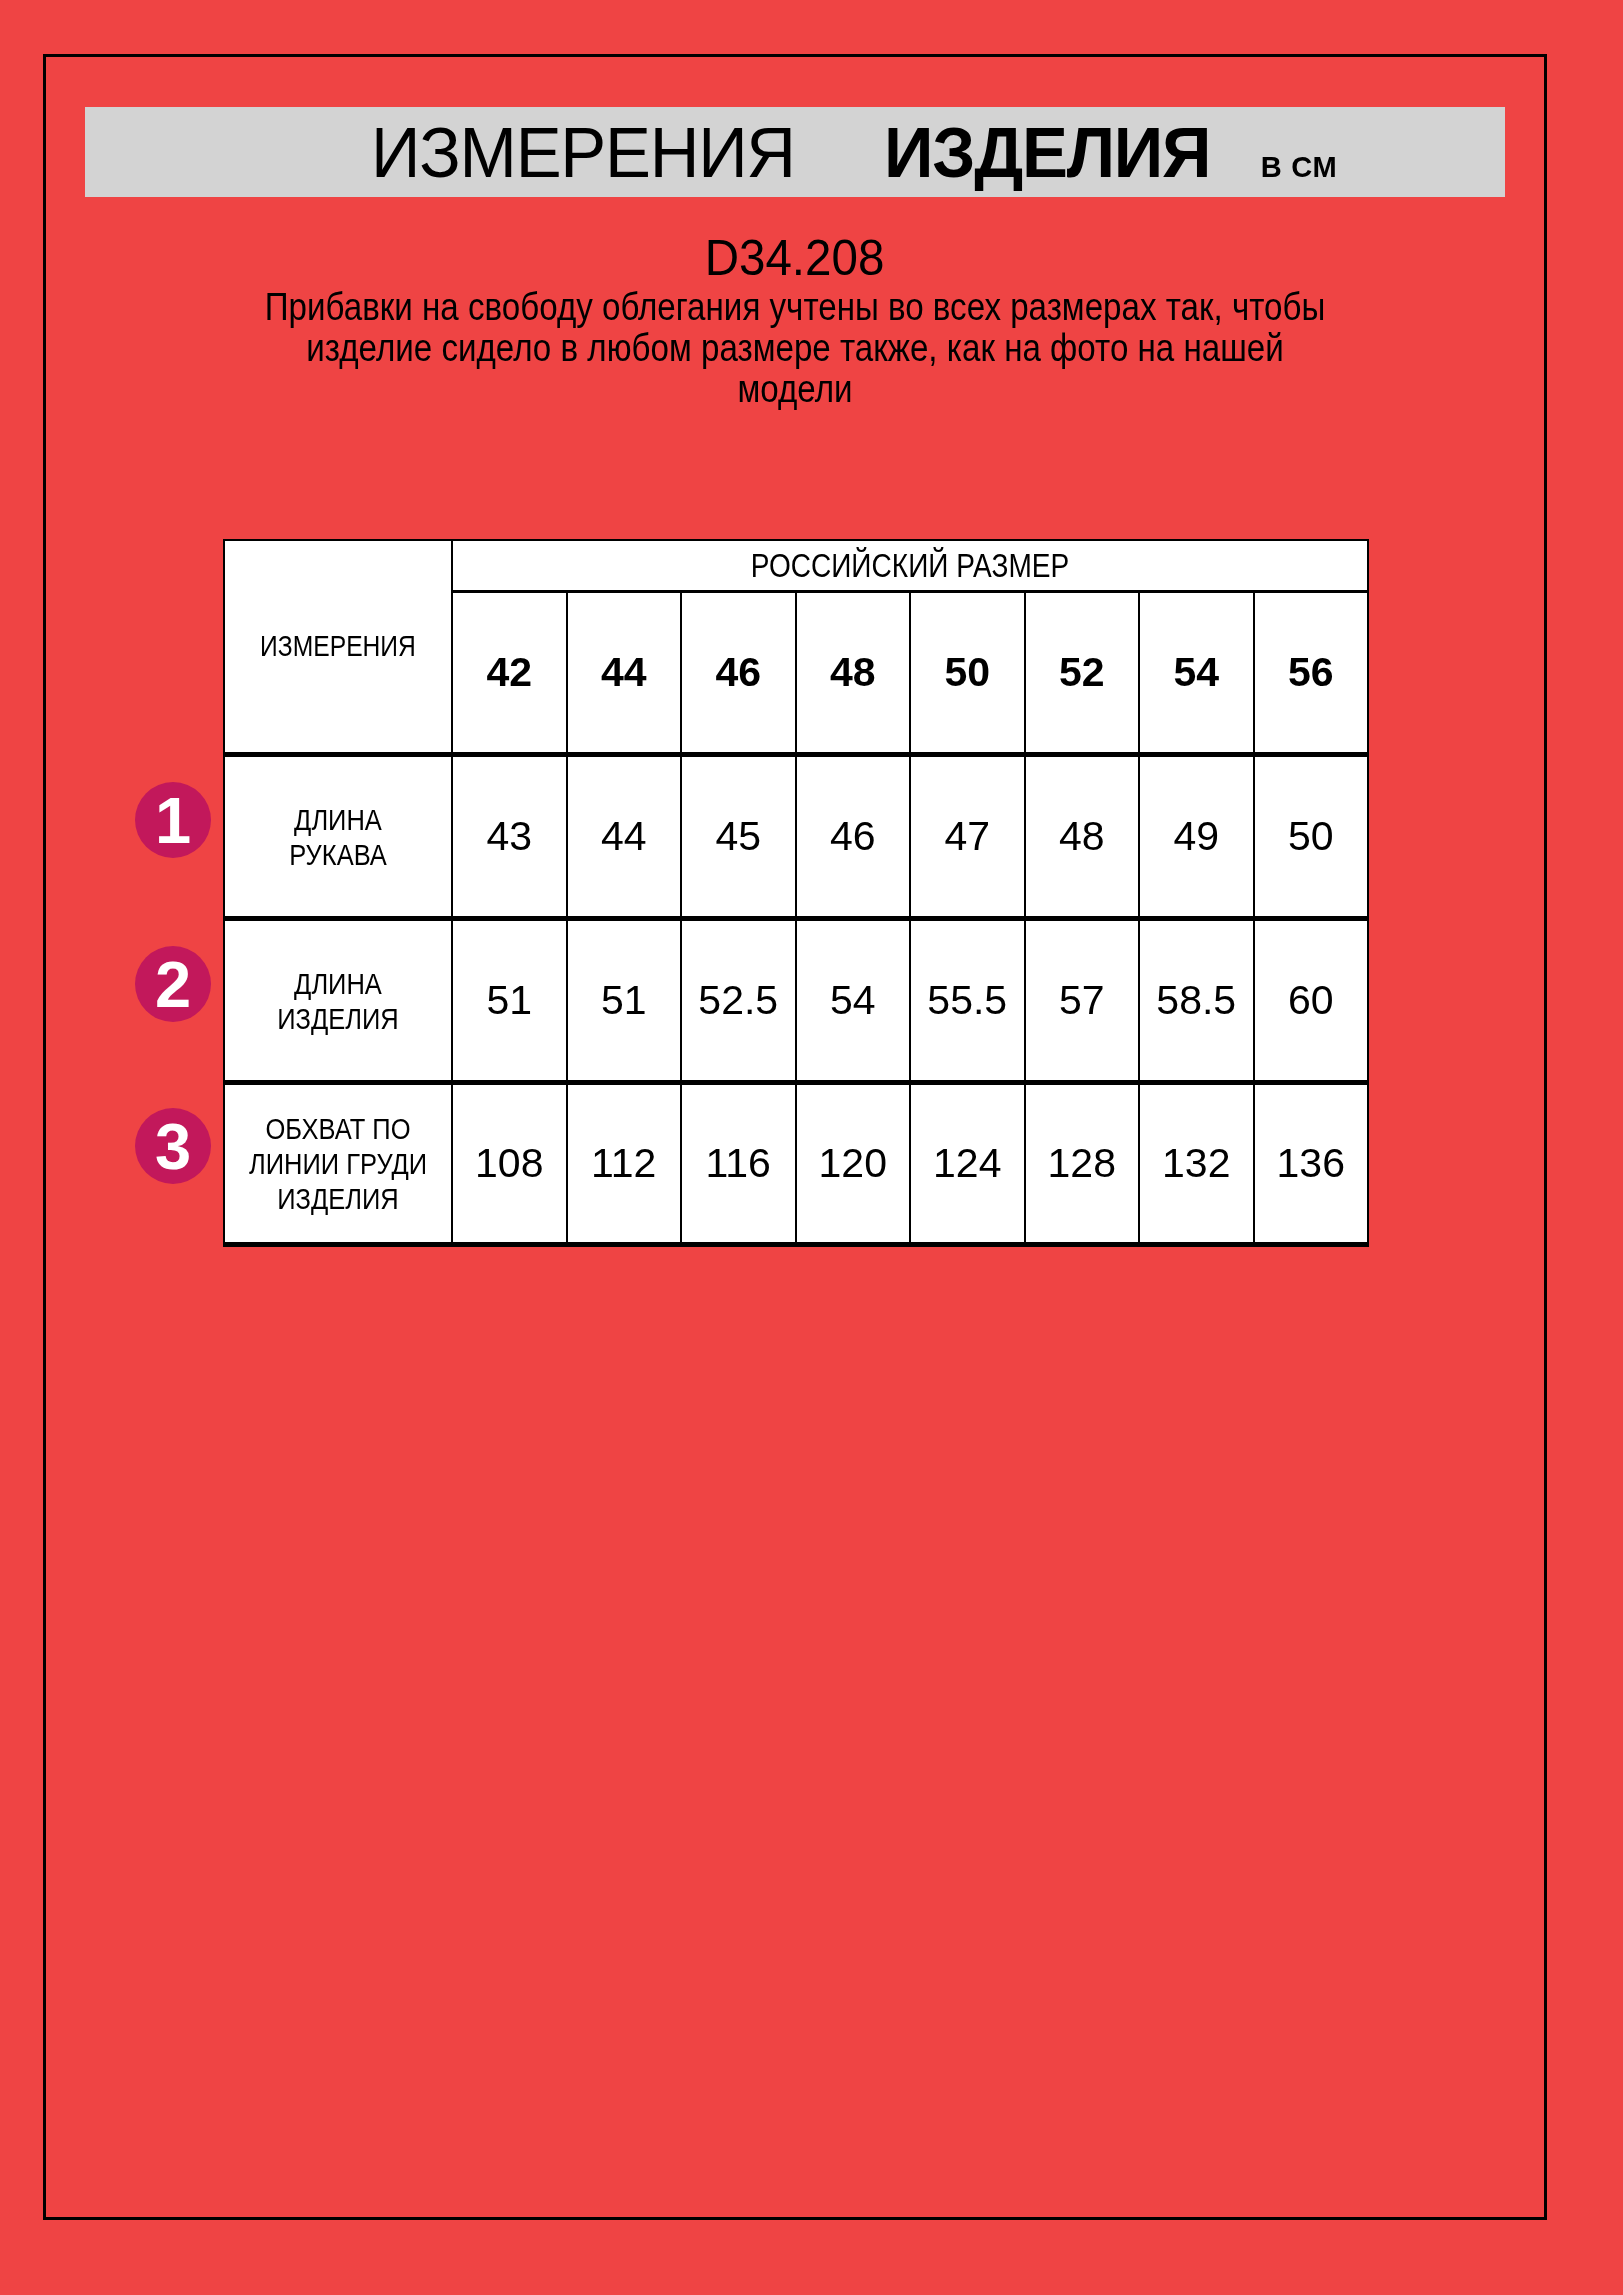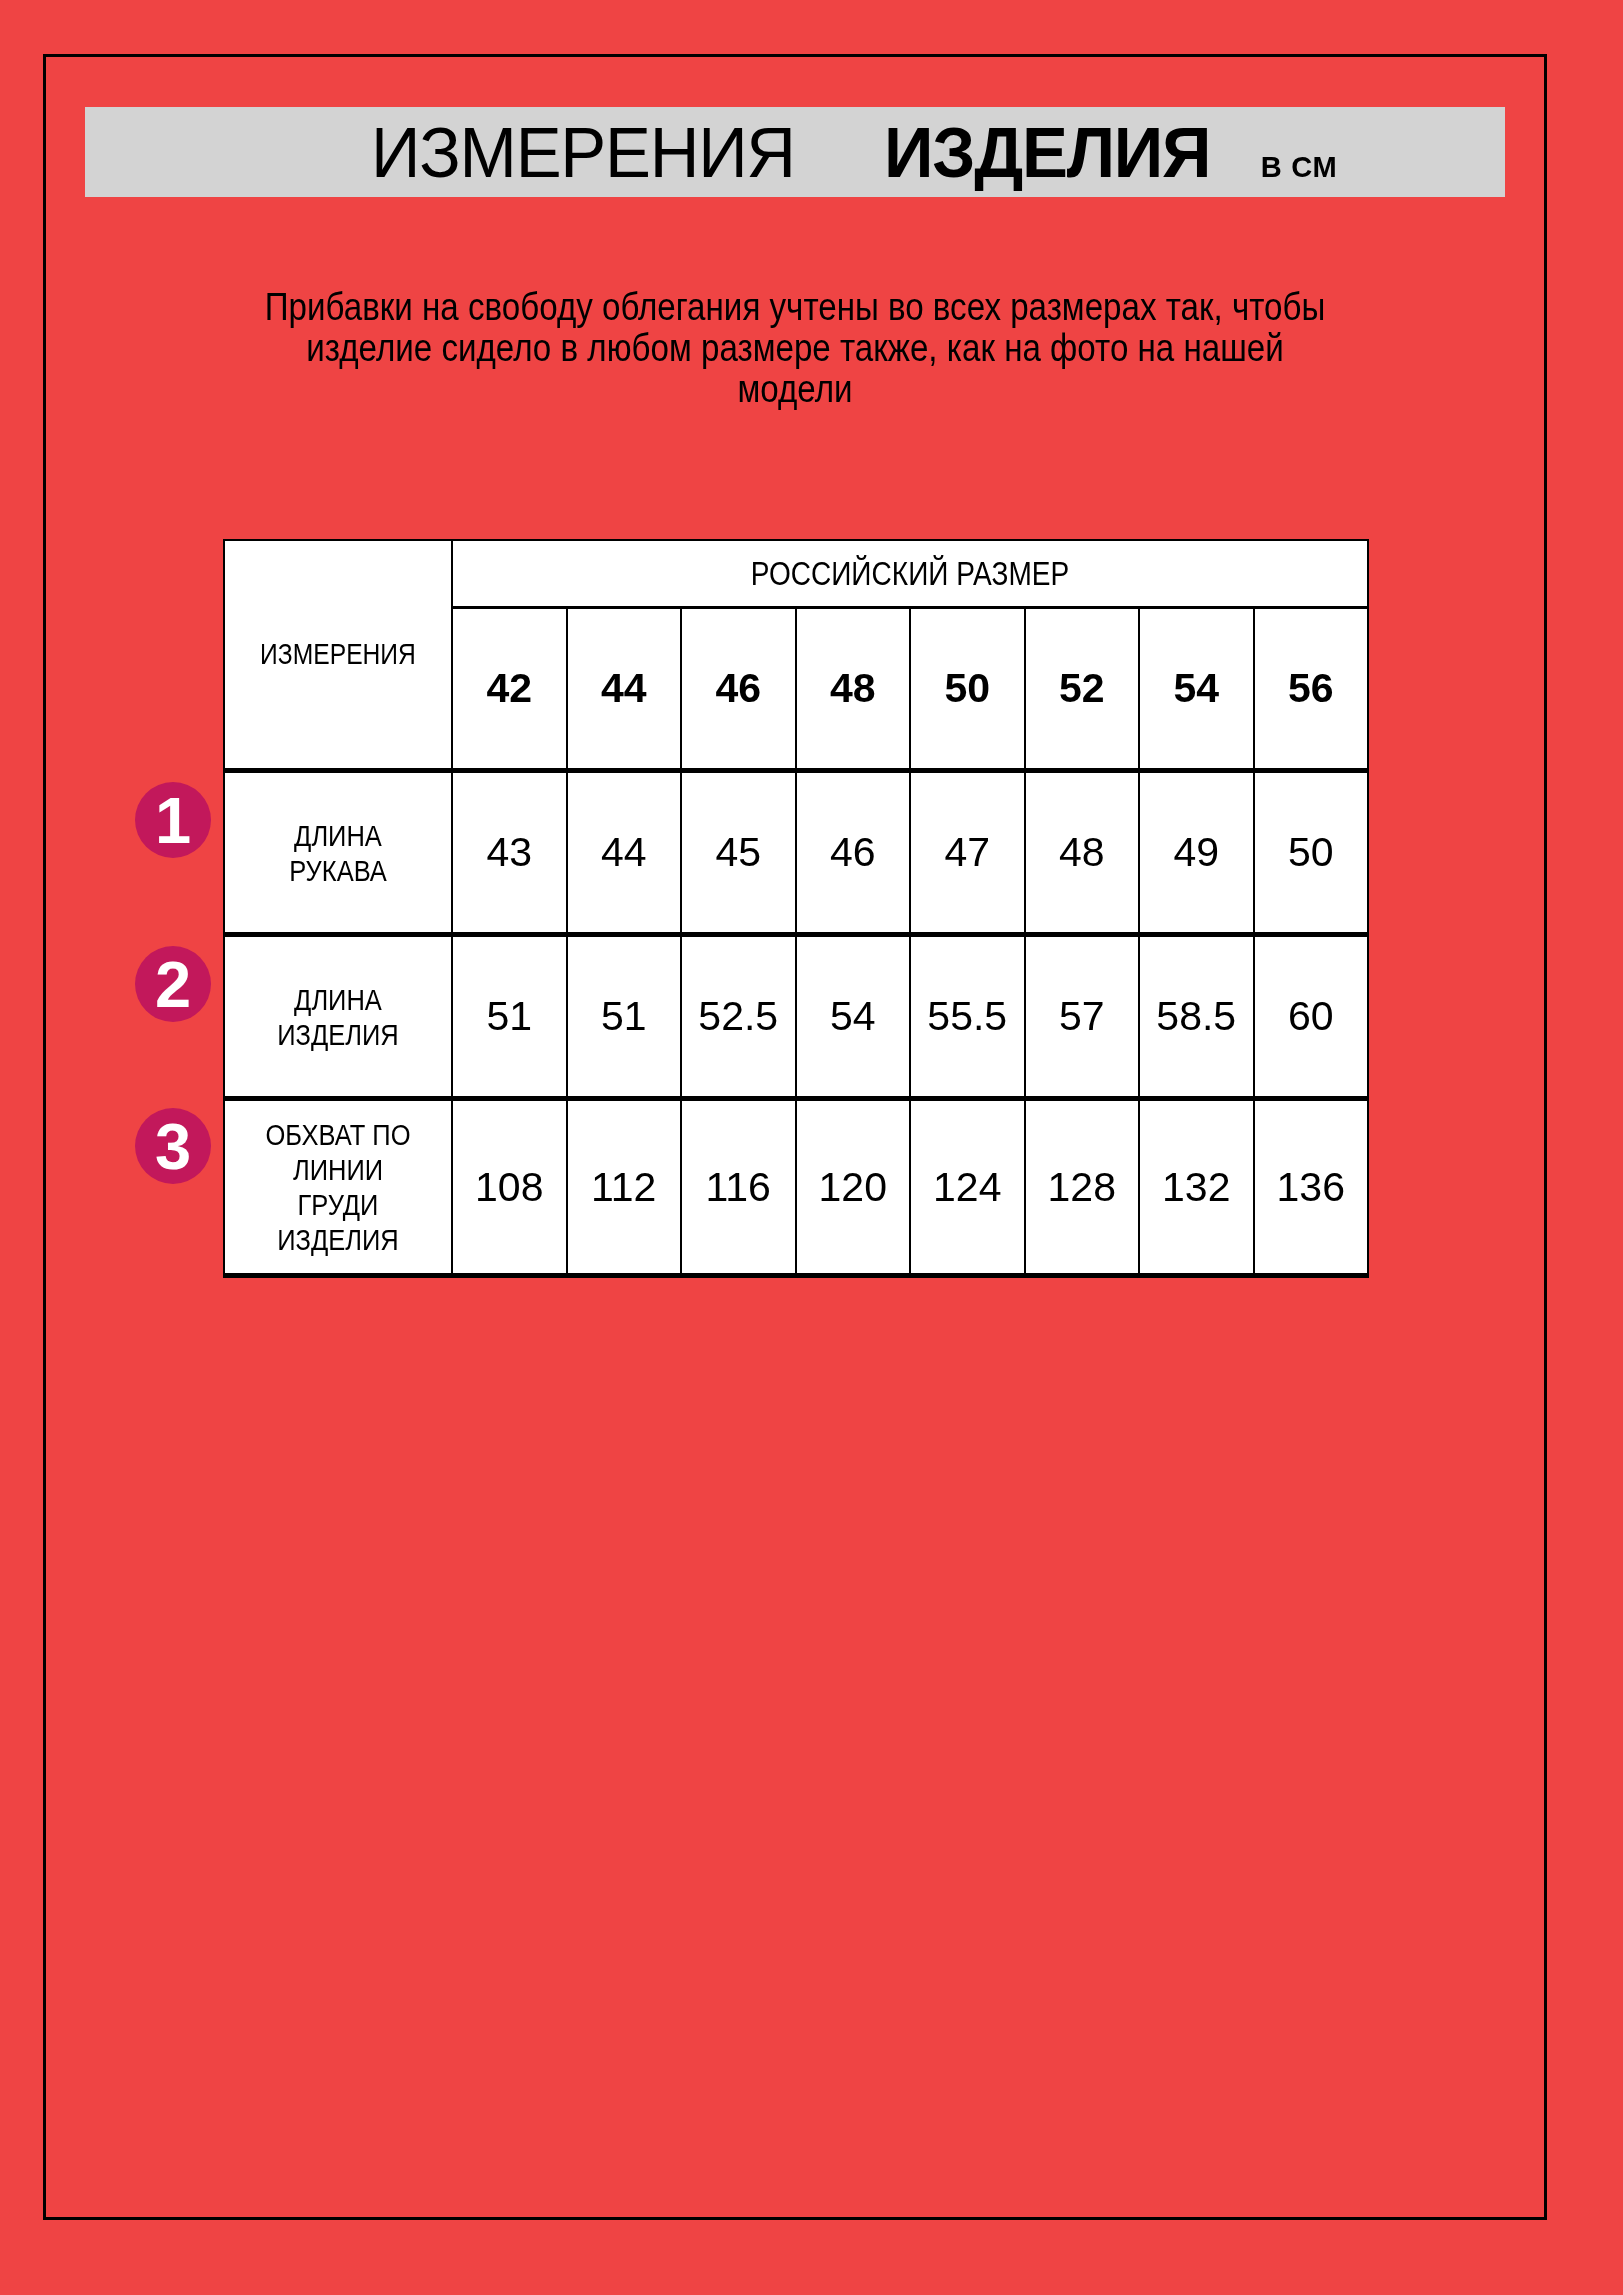--- a/index.html
+++ b/index.html
@@ -69,21 +69,21 @@
   .tablewrap { position: absolute; left: 223px; top: 539px; }
   table.size-table {
     border-collapse: collapse;
     table-layout: fixed;
     width: 1146px;
     background: #fff;
   }
   col.c0 { width: 228px; }
   td {
     border: 2.6px solid #000;
-    padding: 16px;
+    padding: 8px;
     text-align: center;
     vertical-align: middle;
   }
   tr.hdr1 { height: 37px; }
   td.ruhdr { border-bottom-width: 3.3px; font-size: 33px; font-weight: 400; }
   td.corner { border-bottom-width: 5.2px; font-size: 29px; font-weight: 400; }
   tr.sizes { height: 163px; }
   tr.sizes td.size { border-bottom-width: 5.2px; font-size: 41px; font-weight: 700; }
   tr.datarow { height: 164px; }
   tr.datarow td { border-bottom-width: 5.2px; }
@@ -133,20 +133,23 @@
   <div class="frame"></div>
 
   <div class="banner">
     <div class="banner-inner">
       <span class="bt1">ИЗМЕРЕНИЯ</span>
       <span class="bt2">ИЗДЕЛИЯ</span>
       <span class="bt3">В СМ</span>
     </div>
   </div>
 
+  <div class="code">
+    <span class="code-span">D34.208</span>
+  </div>
 
   <div class="desc">
     <div class="desc-scale">
       <span class="dline">Прибавки на свободу облегания учтены во всех размерах так, чтобы</span>
       <span class="dline">изделие сидело в любом размере также, как на фото на нашей</span>
       <span class="dline">модели</span>
     </div>
   </div>
 
   <div class="tablewrap">

